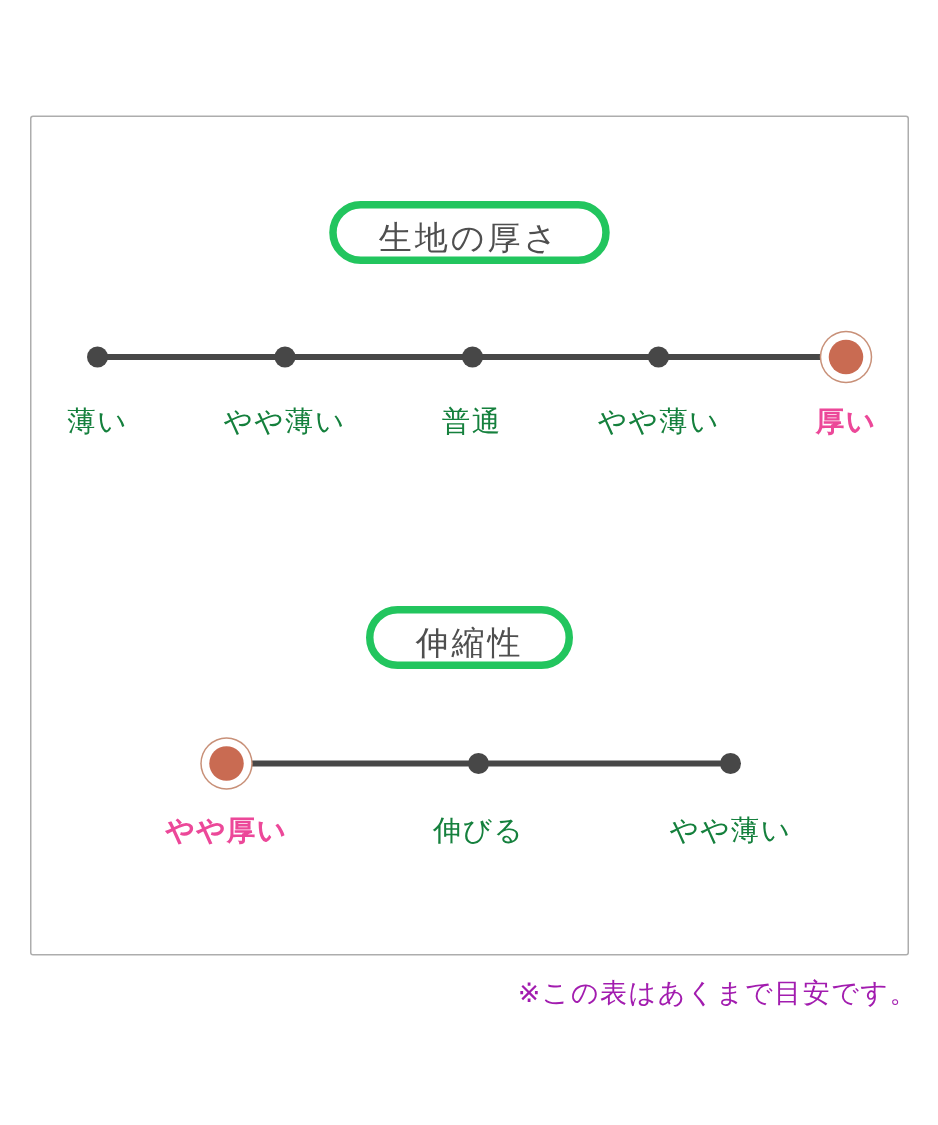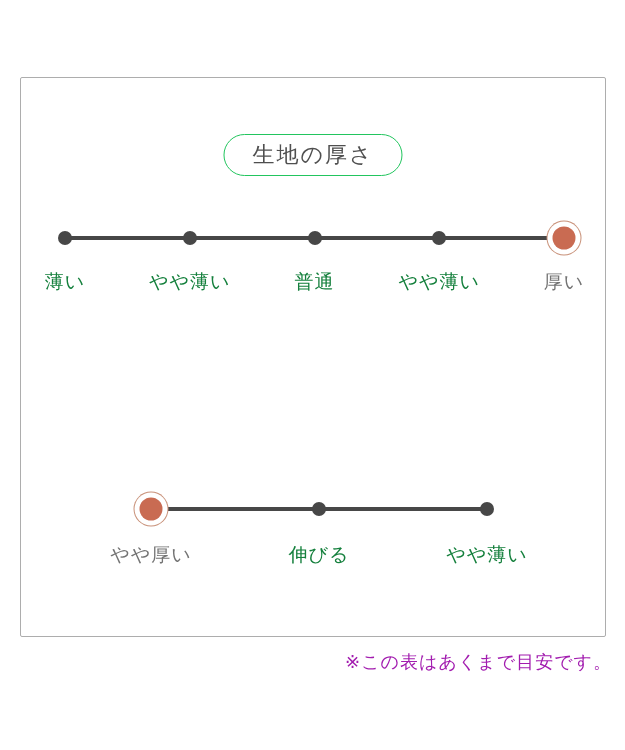--- a/index.html
+++ b/index.html
@@ -28,21 +28,21 @@
     border: 1px solid var(--border);
     border-radius: 2px;
   }
   .pill {
     position: absolute;
     left: 50%;
     transform: translateX(-50%);
     height: 42px;
     line-height: 40px;
     padding: 0 28px;
-    border: 1px solid #22c55e;
+    border: 5px solid #22c55e;
     border-radius: 22px;
     font-size: 22px;
     letter-spacing: 2px;
     color: #4f4f4f;
     white-space: nowrap;
     background: #ffffff;
   }
   .pill-1 { top: 56px; }
   .pill-2 { top: 326px; }
   .track { position: absolute; height: 0; }
@@ -73,21 +73,21 @@
   .labels-2 { left: 130px; width: 336px; top: 467px; }
   .lbl {
     position: absolute;
     transform: translateX(-50%);
     white-space: nowrap;
     font-size: 19px;
     line-height: 1;
     color: #15803d;
     letter-spacing: 1px;
   }
-  .lbl.selected { font-weight: normal; color: #737373; }
+  .lbl.selected { font-weight: bold; color: #ec4899; }
   .note {
     position: absolute;
     right: 13px;
     top: 650px;
     font-size: 18px;
     letter-spacing: 1px;
     color: #a21caf;
     white-space: nowrap;
   }
 </style>
@@ -109,20 +109,23 @@
       <span class="dot selected" style="left:100%"></span>
     </div>
     <div class="labels labels-1">
       <span class="lbl" style="left:0%">薄い</span>
       <span class="lbl" style="left:25%">やや薄い</span>
       <span class="lbl" style="left:50%">普通</span>
       <span class="lbl" style="left:75%">やや薄い</span>
       <span class="lbl selected" style="left:100%">厚い</span>
     </div>
 
+    <div class="pill pill-2">
+      <span>伸縮性</span>
+    </div>
     <div class="track track-2">
       <span class="line"></span>
       <span class="dot selected" style="left:0%"></span>
       <span class="dot" style="left:50%"></span>
       <span class="dot" style="left:100%"></span>
     </div>
     <div class="labels labels-2">
       <span class="lbl selected" style="left:0%">やや厚い</span>
       <span class="lbl" style="left:50%">伸びる</span>
       <span class="lbl" style="left:100%">やや薄い</span>

